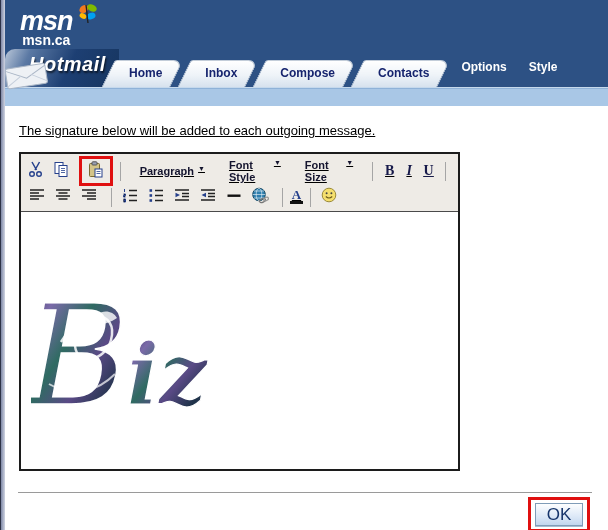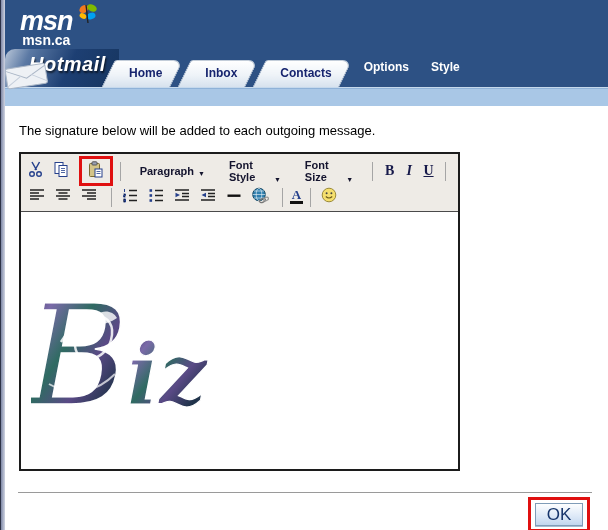--- a/index.html
+++ b/index.html
@@ -1,17 +1,17 @@
 <!DOCTYPE html>
 <html><head>
 <meta charset="utf-8">
 <style>
   * { margin:0; padding:0; box-sizing:border-box; }
   html,body { width:608px; height:530px; background:#fff; font-family:"Liberation Sans", sans-serif; overflow:hidden; }
-  .page { position:relative; width:608px; height:390px; background:#fff; }
+  .page { position:relative; width:608px; height:390px; background:#fff;text-decoration:underline; }
 
   
   .left-strip { position:absolute; left:0; top:0; width:5px; height:530px; z-index:40;
     background:linear-gradient(90deg,#2e3348 0,#2e3348 1px,#7e88a6 1px,#a7aec4 3px,#cfd4e2 5px); }
 
   
   .top-bar { position:relative; height:55px; background:#2d5184; }
   .msn-logo { position:absolute; left:20px; top:8px; cursor:pointer; }
   .msn-word { color:#fff; font-weight:bold; font-size:27px; letter-spacing:-1px; line-height:26px; font-style:italic; }
   .msn-region { color:#fff; font-size:14px; font-weight:bold; text-align:center; margin-top:-2px; }
@@ -46,21 +46,21 @@
 
   .editor { width:441px; margin-top:14px; border:2px solid #1c1c1c; background:#fff; }
   .toolbar { background:#eeebe6; border-bottom:1px solid #4a4a4a; padding:3px 5px 2px 5px; }
   .tb-row { display:flex; align-items:center; }
   .tb-row1 { height:28px; }
   .tb-row2 { height:24px; }
   .tbtn { display:flex; align-items:center; justify-content:center; width:24px; height:22px; cursor:pointer; }
   .tbtn-sm { width:22px; height:20px; margin-right:4px; }
   .red-box { border:3px solid #e01010; padding:1px 2px; display:flex; align-items:center; justify-content:center; }
   .sep { width:1px; height:19px; background:#a5a5a5; margin:0 7px; }
-  .dropdown { display:flex; align-items:flex-end; margin:0 12px; cursor:pointer; }
+  .dropdown { display:flex; align-items:flex-start; margin:0 12px; cursor:pointer; }
   .dd-label { font-size:11px; font-weight:bold; color:#14142e; }
   .dd-arrow { font-size:7px; color:#14142e; margin-left:4px; }
   .fmt { width:24px; text-align:center; font-family:"Liberation Serif", serif; font-size:14px;
     color:#171a4a; font-weight:bold; cursor:pointer; }
   .fmt-i { font-style:italic; }
   .fmt-u { text-decoration:underline; }
   .fontcolor { display:flex; flex-direction:column; align-items:center; line-height:10px; cursor:pointer; }
   .fontcolor .a { font-family:"Liberation Serif", serif; font-weight:bold; font-size:13px; color:#26418c; }
   .fontcolor .bar { width:13px; height:3px; background:#111; margin-top:1px; }
 
@@ -114,20 +114,24 @@
     <div class="swoosh"></div>
 
     <div class="tabs-row">
       <div class="tab">
         <span class="tab-bg"></span>
         <span class="tab-label">Home</span>
       </div>
       <div class="tab">
         <span class="tab-bg"></span>
         <span class="tab-label">Inbox</span>
+      </div>
+      <div class="tab">
+        <span class="tab-bg"></span>
+        <span class="tab-label">Compose</span>
       </div>
       <div class="tab">
         <span class="tab-bg"></span>
         <span class="tab-label">Contacts</span>
       </div>
       <div class="menu-links">
         <span class="menu-link">Options</span>
         <span class="menu-link">Style</span>
       </div>
     </div>

